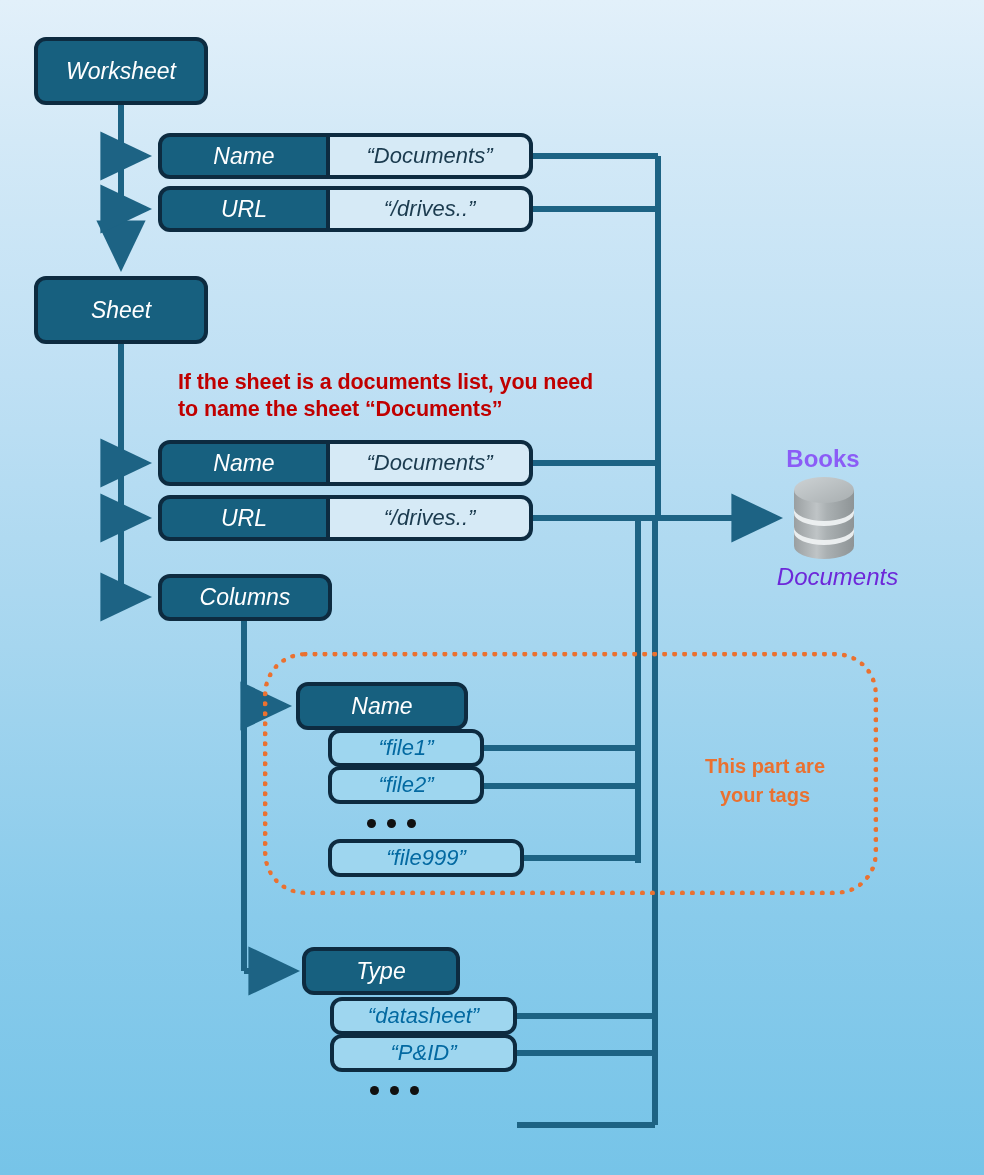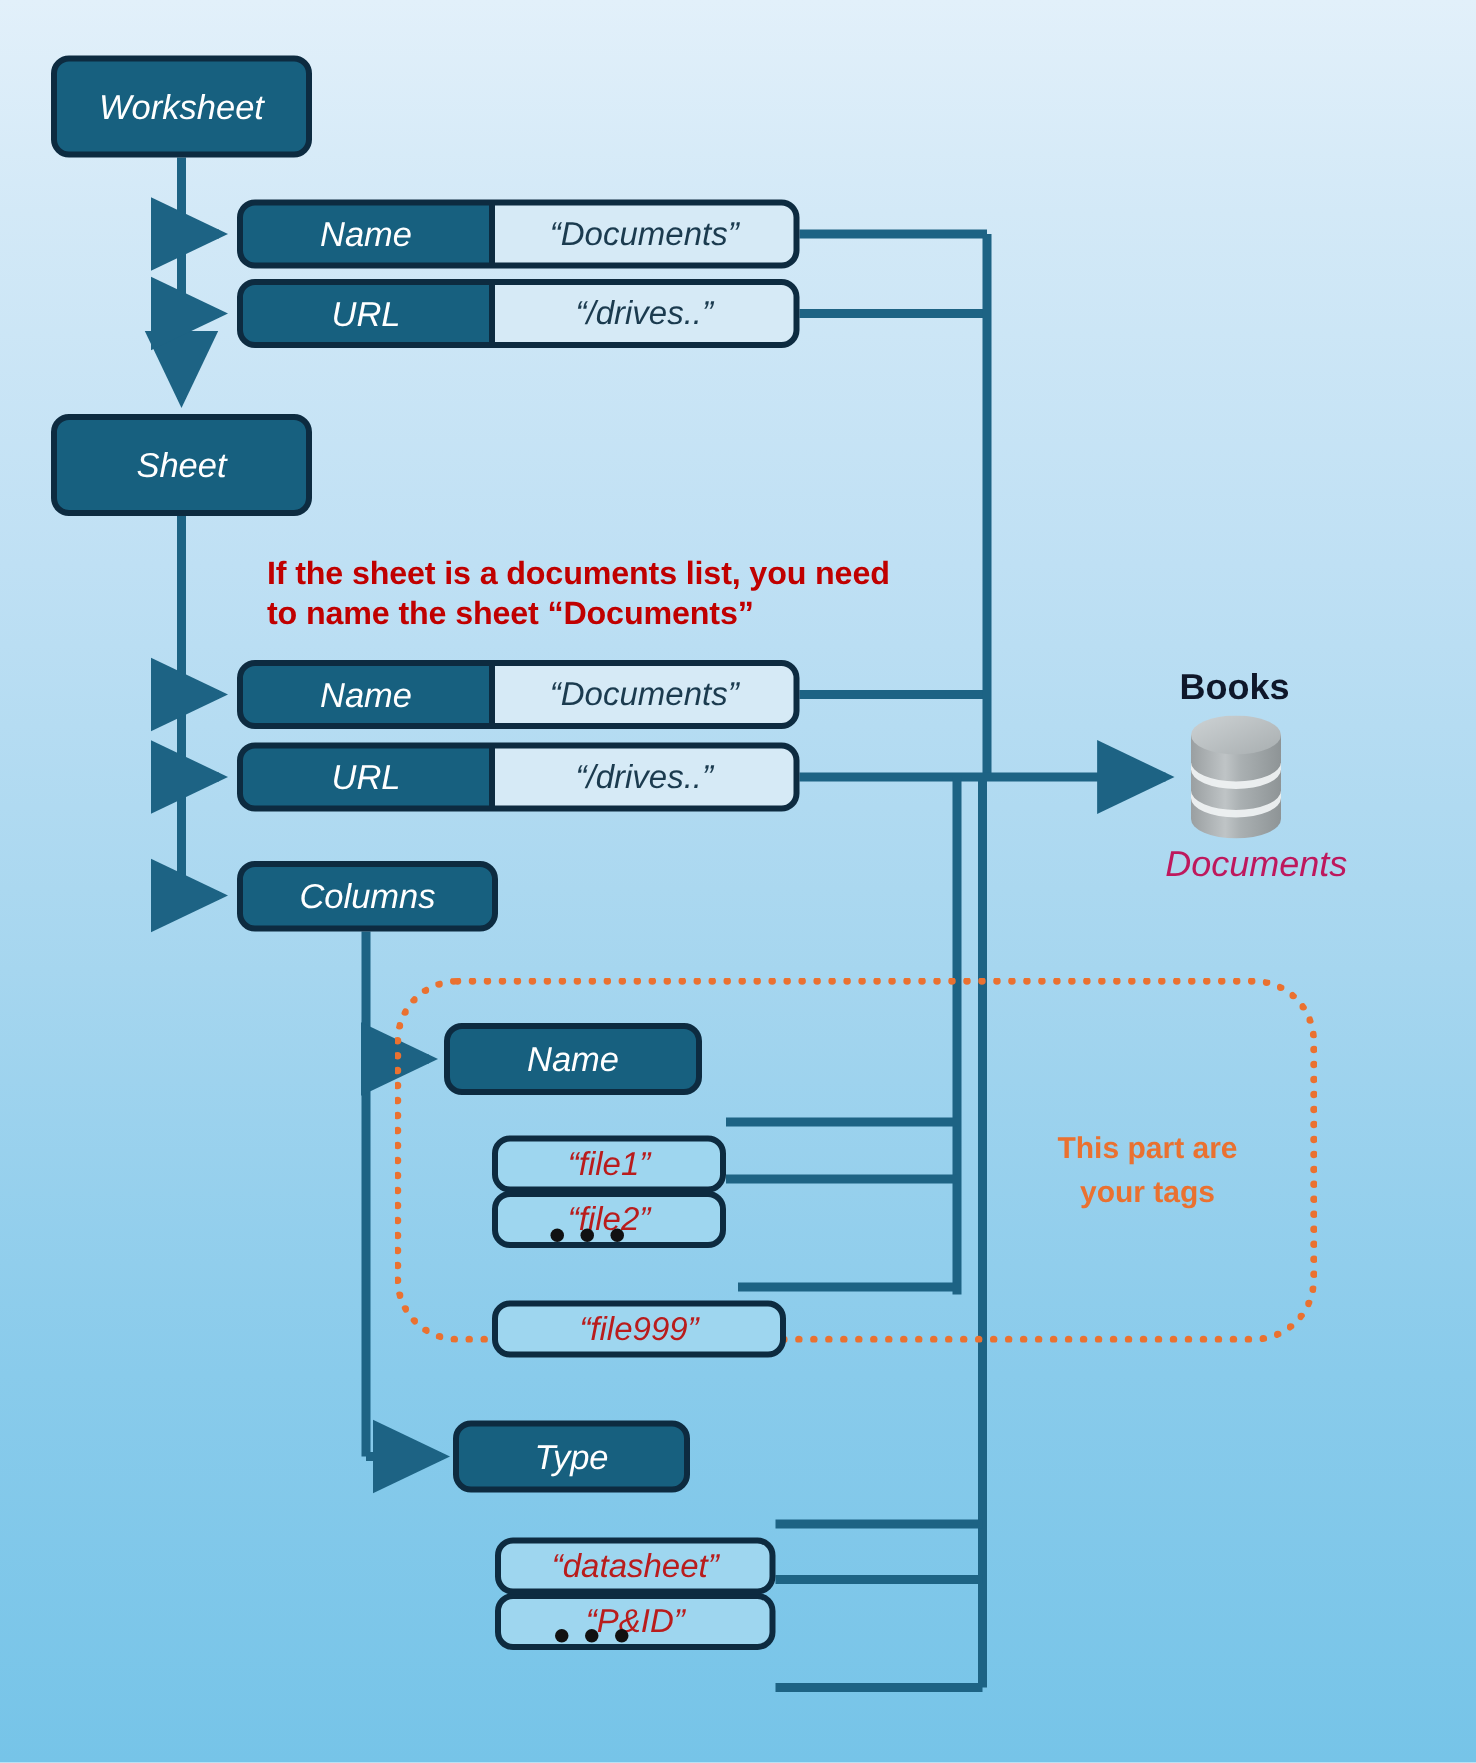--- a/index.html
+++ b/index.html
@@ -28,23 +28,22 @@
     font-size:23px;
     font-weight:400;
   }
   .pale{
     background:#d6eaf6;
     color:#1b3b4f;
     font-size:22px;
   }
   .mid{
     background:#9ed6ef;
-    color:#b91c1c;
+    color:#0369a1;
     font-size:22px;
-    margin-top:28px;
   }
   
   .pair-label{border-radius:12px 0 0 12px;border-right-width:2px;}
   .pair-value{border-radius:0 12px 12px 0;border-left-width:2px;}
 
   
   .note-red{
     position:absolute;
     color:#c00000;
     font-size:21.5px;
@@ -75,26 +74,26 @@
   .dots{
     position:absolute;
     display:flex;gap:11px;align-items:center;
   }
   .dots i{display:block;width:9px;height:9px;border-radius:50%;background:#111111;}
 
   
   .db-wrap{position:absolute;}
   .db-title{
     position:absolute;
-    font-size:24px;font-weight:bold;color:#0f172a;
+    font-size:24px;font-weight:bold;color:#8b5cf6;
     white-space:nowrap;text-align:center;
   }
   .db-sub{
     position:absolute;
-    font-size:24px;font-style:italic;color:#be185d;
+    font-size:24px;font-style:italic;color:#6d28d9;
     white-space:nowrap;text-align:center;
   }
 </style>
 </head>
 <body>
 
 <div id="stage">
 
   <svg class="layer" viewBox="0 0 984 1175">
     <defs>

